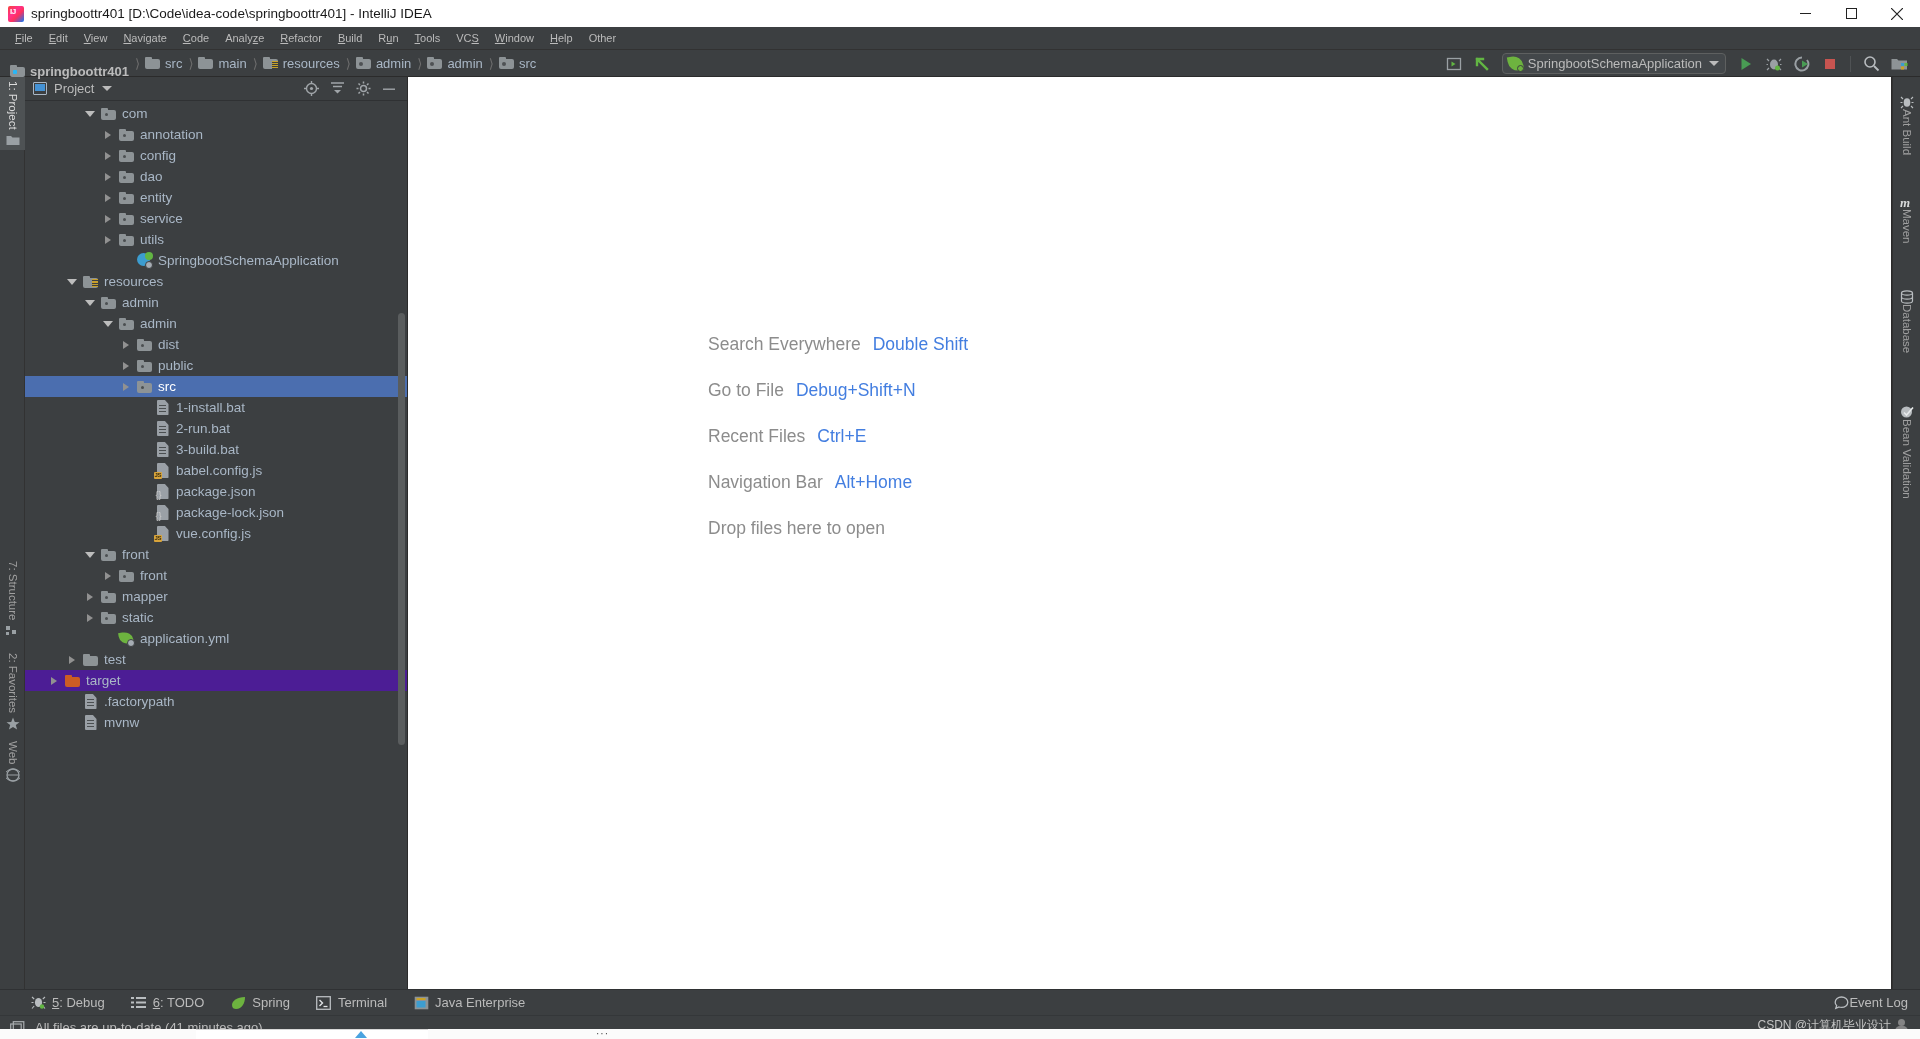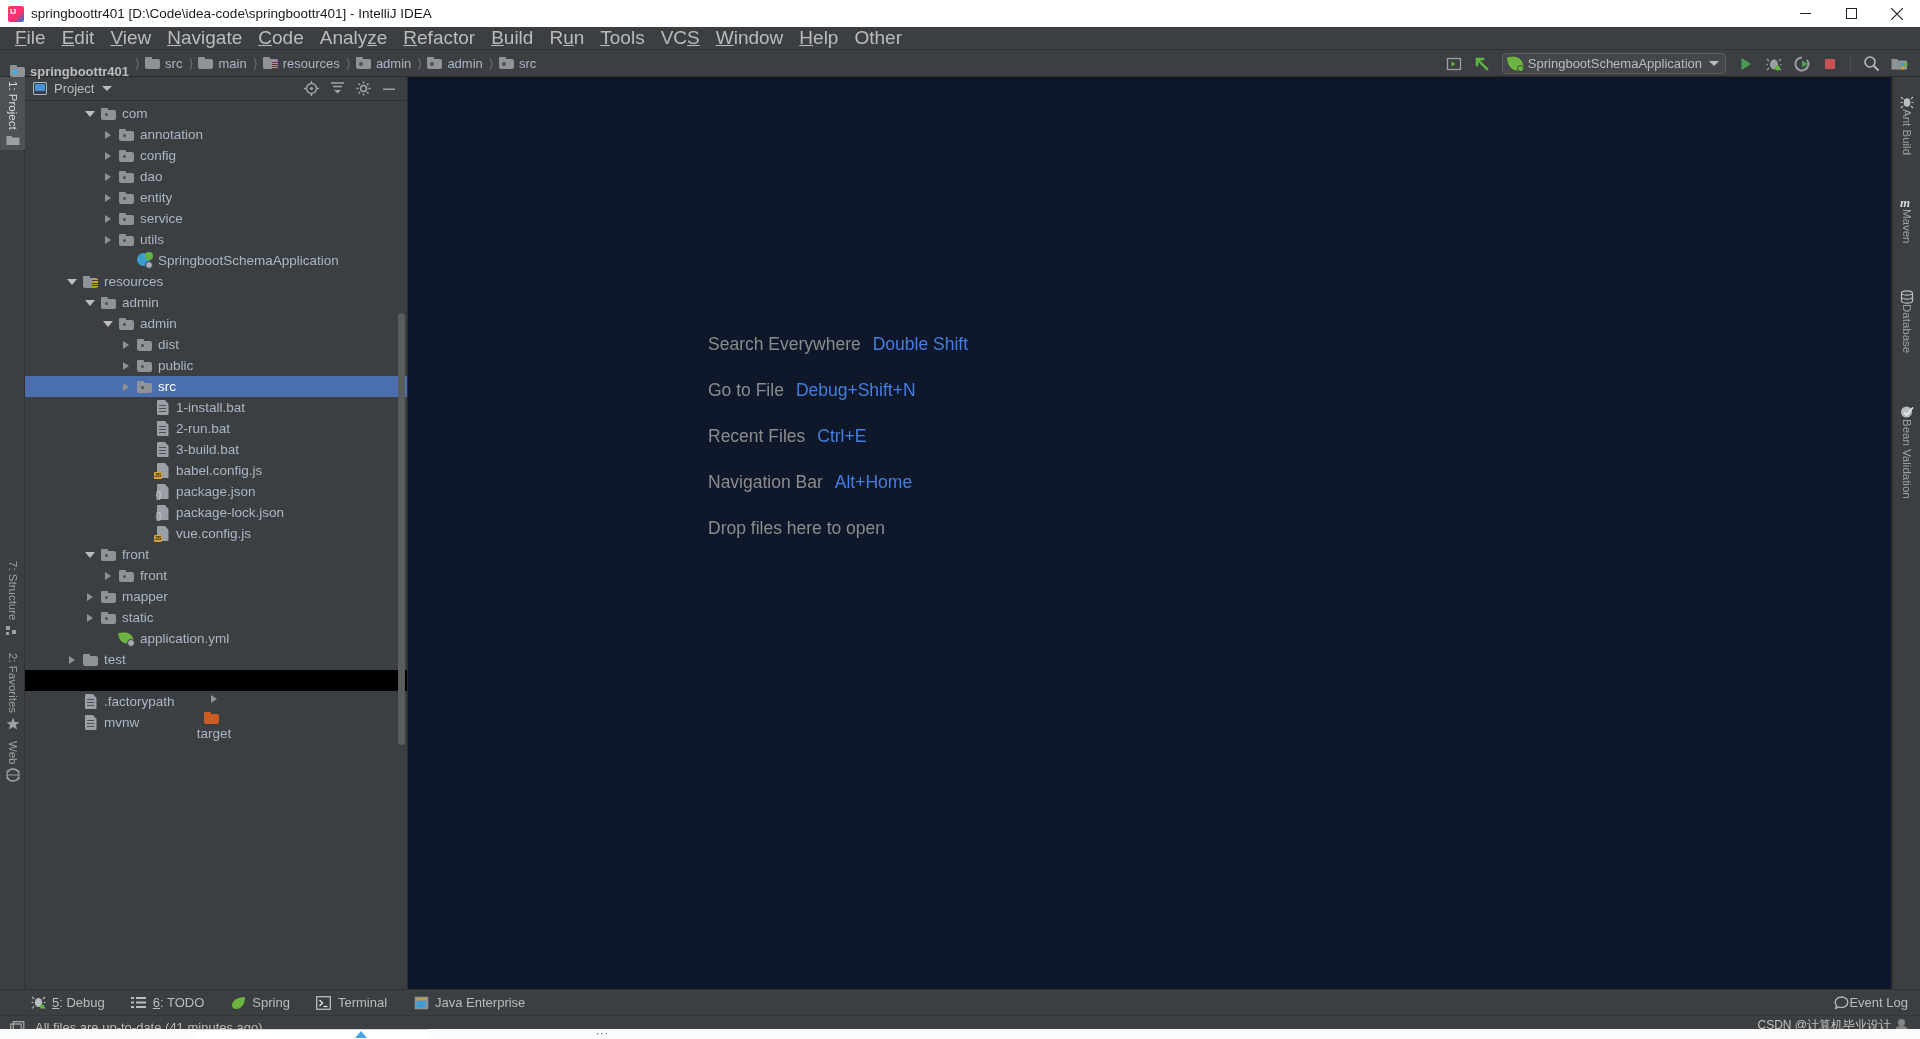--- a/index.html
+++ b/index.html
@@ -41,21 +41,21 @@
     color: #222; font-size: 13px; line-height: 1;
   }
   .win-btn svg { display: block; }
 
   
   .menubar {
     height: 23px; flex: 0 0 23px; background: #3c3f41; display: flex; align-items: center;
     padding-left: 7px; border-bottom: 1px solid #323232;
   }
   .menu-item {
-    font-size: 19px; color: #bbbbbb; padding: 2px 8px 3px 8px; white-space: nowrap;
+    font-size: 11px; color: #bbbbbb; padding: 2px 8px 3px 8px; white-space: nowrap;
     font-family: "Liberation Sans", sans-serif;
   }
   .menu-item u { text-decoration: underline; }
 
   
   .toolbar {
     height: 27px; flex: 0 0 27px; background: #3c3f41; display: flex; align-items: center;
     padding-left: 10px; border-bottom: 1px solid #2b2b2b; position: relative;
   }
   .crumbs { display: flex; align-items: center; height: 100%; }
@@ -146,21 +146,21 @@
   .tree {
     flex: 1 1 auto; overflow: hidden; position: relative; padding-top: 2px;
     background: #3c3f41;
   }
   .trow {
     height: 21px; display: flex; align-items: center; white-space: nowrap;
     font-size: 13.5px; color: #a9b7c6; padding-right: 4px;
     font-family: "Liberation Sans", sans-serif;
   }
   .trow.sel { background: #4b6eaf; color: #ffffff; }
-  .trow.hover { background: #000000; flex-direction: column; }
+  .trow.hover { background: #4c1d95; }
   .tw { width: 21px; flex: 0 0 21px; display: flex; align-items: center; justify-content: center; }
   .arrow-r { width:0;height:0;border-top:4.5px solid transparent;border-bottom:4.5px solid transparent;border-left:6.5px solid #919191; }
   .arrow-d { width:0;height:0;border-left:5px solid transparent;border-right:5px solid transparent;border-top:6.5px solid #bdbdbd; }
   .ticon { width: 17px; flex: 0 0 17px; margin-right: 5px; display:flex; align-items:center; justify-content:center; }
 
   
   .ic-folder { width:15px;height:12px;position:relative; }
   .ic-folder .fb{position:absolute;left:0;bottom:0;width:15px;height:10px;background:#8d9396;border-radius:1px 2px 2px 2px;}
   .ic-folder .ft{position:absolute;left:0;top:0;width:7px;height:3px;background:#8d9396;border-radius:1px 1px 0 0;}
   .ic-folder .fd{position:absolute;left:3.5px;bottom:3.5px;width:3.5px;height:3.5px;background:#4b4f51;border-radius:50%;}
@@ -179,21 +179,21 @@
   .ic-class .cc{position:absolute;left:0;top:0;width:13px;height:13px;border-radius:50%;background:#3c9dd0;}
   .ic-class .cb{position:absolute;right:-1px;top:-1px;width:8px;height:8px;border-radius:50%;background:#62b543;}
   .ic-class .cl{position:absolute;right:-1px;bottom:-1px;width:8px;height:8px;border-radius:50%;background:#a6adb4;border:1px solid #3c3f41;}
 
   .scrollbar-v {
     position: absolute; right: 2px; width: 7px; background: #5a5d5e; border-radius: 4px;
   }
 
   
   .editor-area {
-    flex: 1 1 auto; background: #0f172a; position: relative; min-width: 0;
+    flex: 1 1 auto; background: #ffffff; position: relative; min-width: 0;
     border-right: 1px solid #2b2b2b;
   }
   .hints { position: absolute; left: 300px; top: 257px; }
   .hint-row { display: flex; align-items: baseline; margin-bottom: 25px; }
   .hint-label { font-size: 17.5px; color: #8c8c8c; font-family: "Liberation Sans", sans-serif; }
   .hint-key { font-size: 17.5px; color: #437ee0; margin-left: 12px; font-family: "Liberation Sans", sans-serif; }
 
   
   .bottombar {
     height: 26px; flex: 0 0 26px; background: #3c3f41; display: flex; align-items: center;

